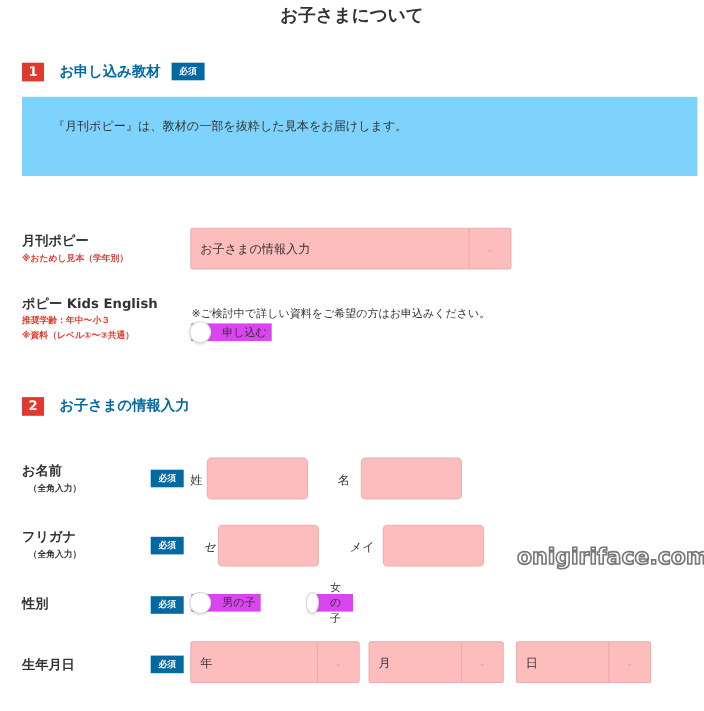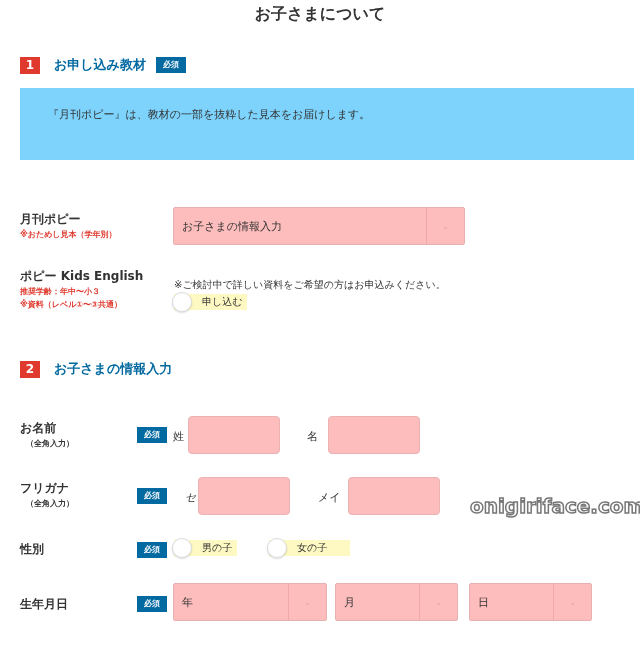--- a/index.html
+++ b/index.html
@@ -21,21 +21,21 @@
   .sublabel-gray { font-size: 8px; font-weight: bold; color: #333; display: block; line-height: 14px; margin-left: 6px; }
 
   .select-box { position: absolute; background: #fdbdbd; border: 1px solid #e8b0b0; border-radius: 2px; font-size: 11px; color: #333; display: flex; align-items: center; }
   .select-box .sel-text { flex: 1; padding-left: 8px; }
   .select-box .sel-arrow { width: 38px; height: 100%; border-left: 1px solid #f0a8a8; display: flex; align-items: center; justify-content: center; color: #e6a0a0; font-size: 8px; }
 
   .text-input { position: absolute; background: #fdbdbd; border: 1px solid #eab2b2; border-radius: 4px; }
 
   .field-label { position: absolute; font-size: 11px; color: #333; }
 
-  .toggle { position: absolute; display: flex; align-items: center; height: 16px; background: #fef9c3; font-size: 10px; color: #333; }
+  .toggle { position: absolute; display: flex; align-items: center; height: 16px; background: #d946ef; font-size: 10px; color: #333; }
   .toggle .knob { width: 20px; height: 20px; border-radius: 50%; background: #fff; border: 1px solid #ddd; box-shadow: 0 1px 2px rgba(0,0,0,0.15); margin-left: -2px; }
   .toggle .tlabel { padding: 0 4px 0 10px; }
 
   .note { position: absolute; left: 174px; top: 278px; font-size: 10px; color: #333; }
 
   .watermark { position: absolute; left: 470px; top: 494px; font-size: 20px; font-weight: bold; color: #fff; -webkit-text-stroke: 1.5px #777; letter-spacing: 0px; }
 </style>
 </head>
 <body>
 
@@ -97,21 +97,21 @@
 <div class="text-input" style="left:348px; top:477px; width:92px; height:38px;"></div>
 
 <div class="watermark">onigiriface.com</div>
 
 <div class="label" style="top:541px;">性別</div>
 <span class="req-badge" style="position:absolute; left:137px; top:542px;">必須</span>
 <div class="toggle" style="left:174px; top:540px; width:63px;">
   <span class="knob"></span>
   <span class="tlabel">男の子</span>
 </div>
-<div class="toggle" style="left:269px; top:540px; width:81px;">
+<div class="toggle" style="left:280px; top:540px; width:41px;">
   <span class="knob"></span>
   <span class="tlabel">女の子</span>
 </div>
 
 <div class="label" style="top:596px;">生年月日</div>
 <span class="req-badge" style="position:absolute; left:137px; top:596px;">必須</span>
 <div class="select-box" style="left:173px; top:583px; width:154px; height:38px;">
   <span class="sel-text">年</span>
   <span class="sel-arrow">⌄</span>
 </div>

